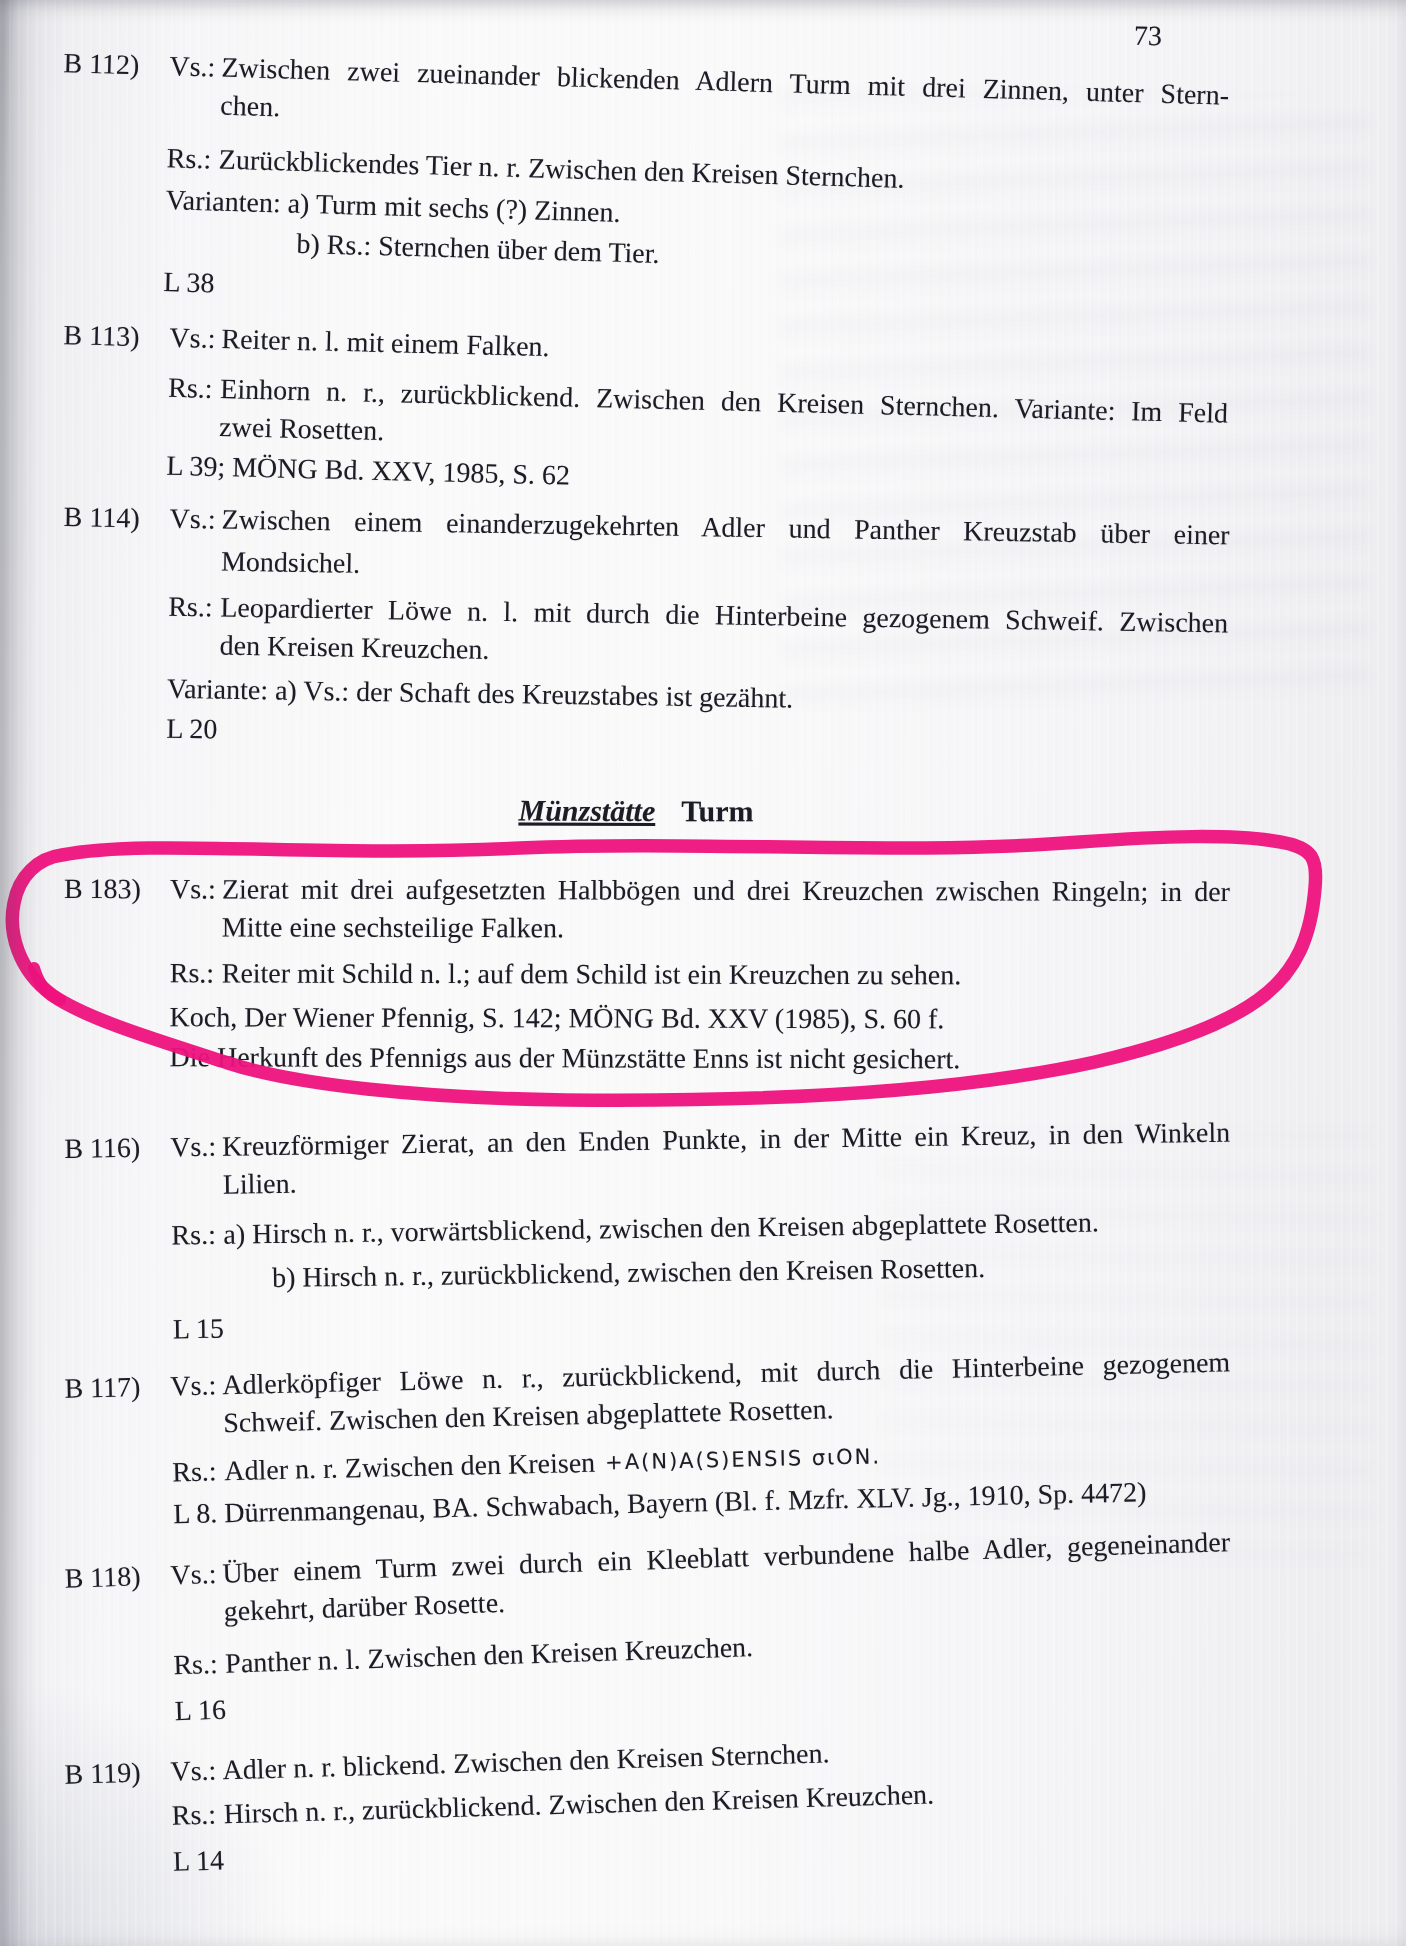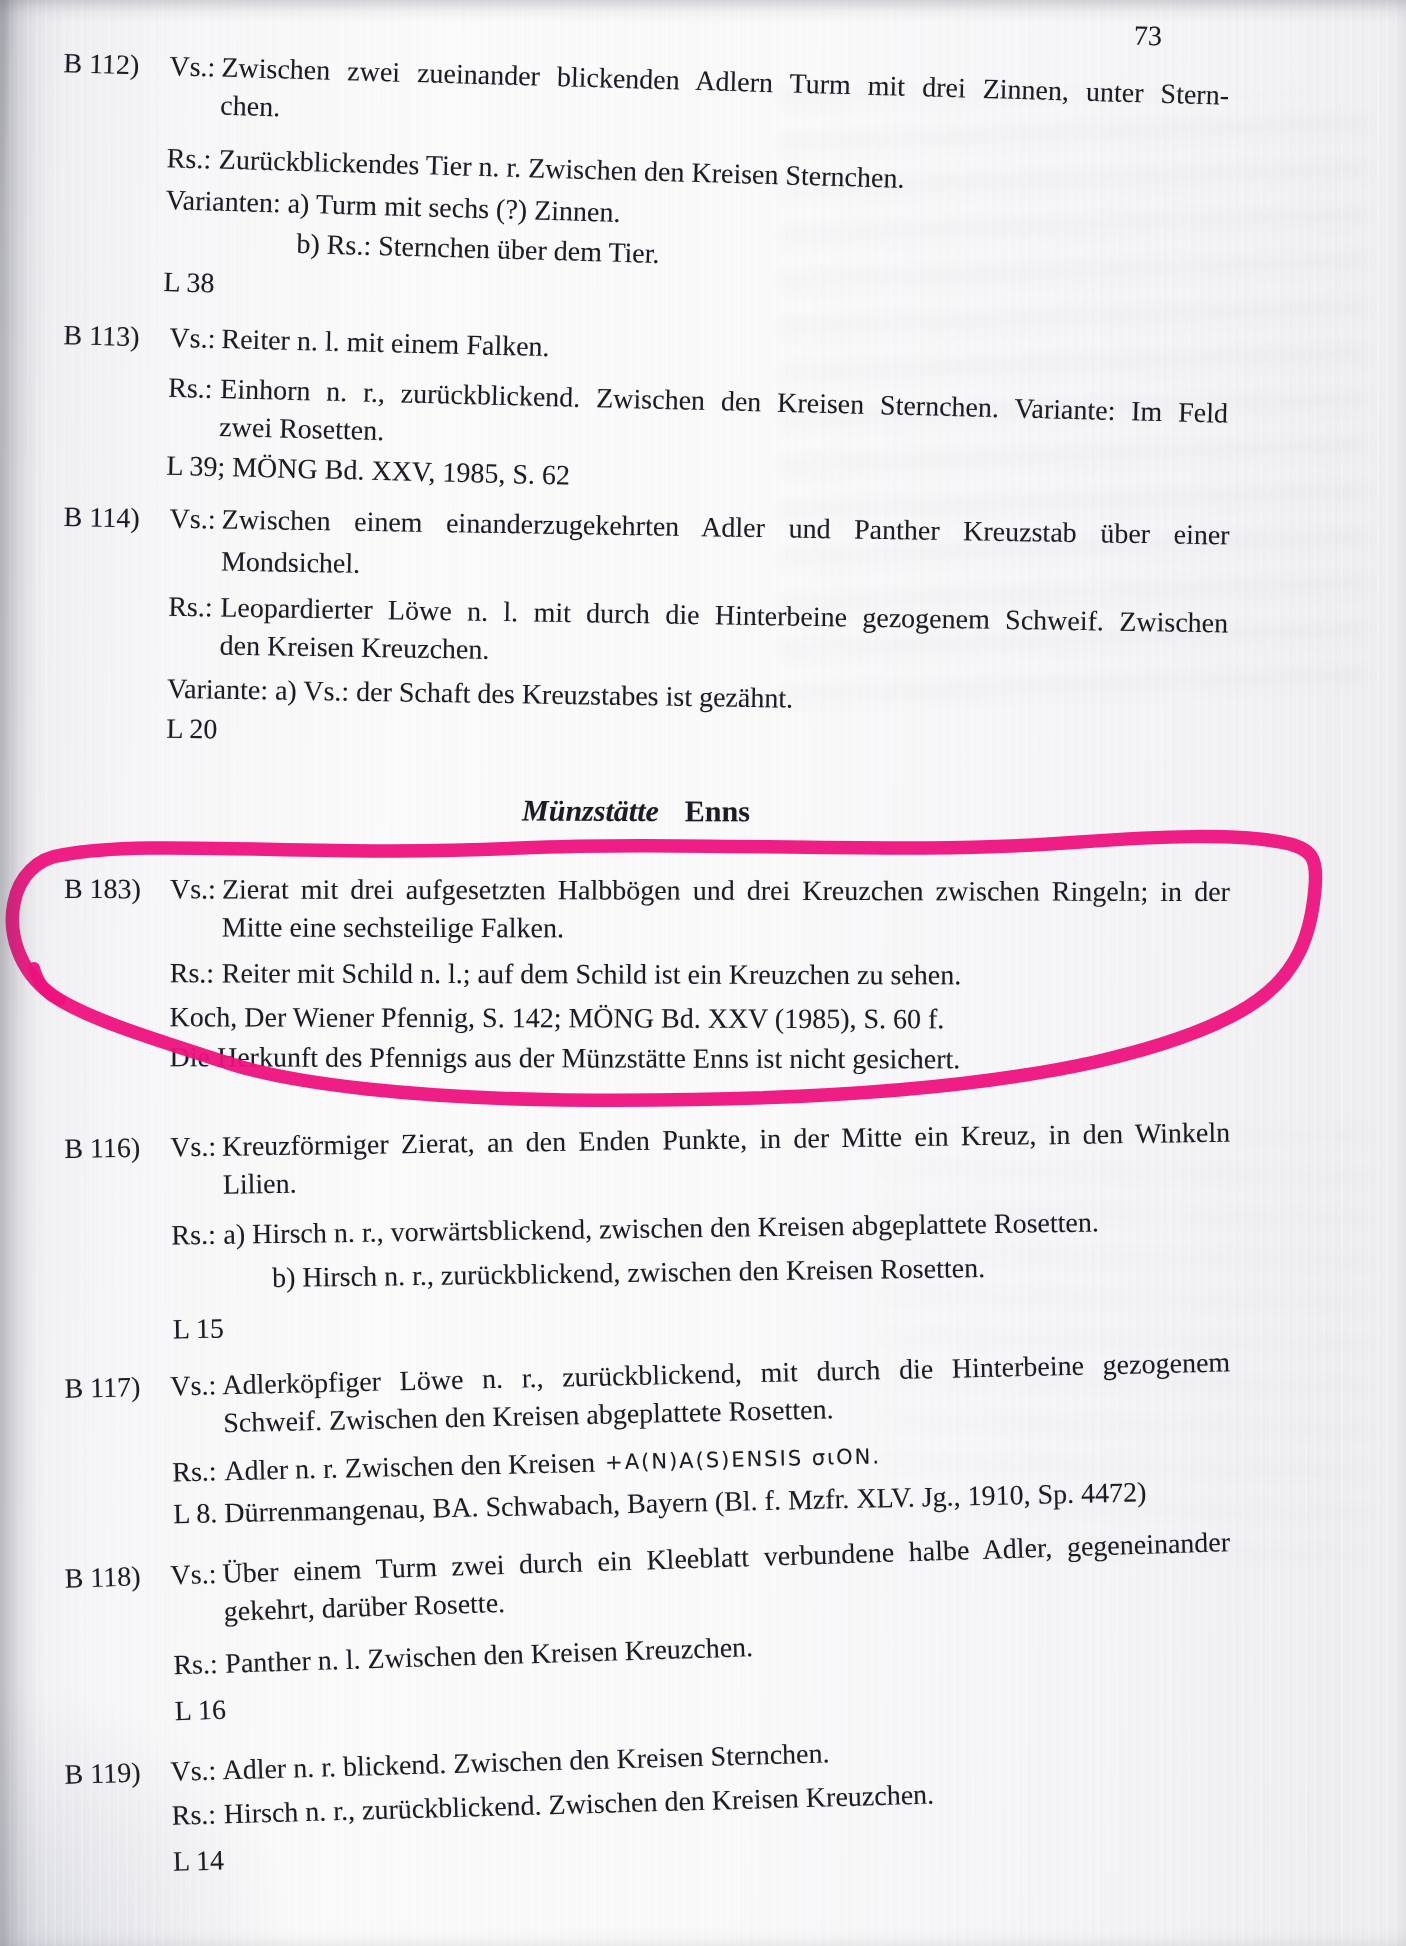--- a/index.html
+++ b/index.html
@@ -57,21 +57,21 @@
   .e4{top:1130px;transform:rotate(-0.8deg);}
   .e5{top:1370px;transform:rotate(-1.3deg);}
   .e6{top:1560px;transform:rotate(-1.8deg);}
   .e7{top:1756px;transform:rotate(-1.6deg);}
 
   .section-heading{
     position:absolute;top:794px;left:58px;width:1156px;z-index:3;
     text-align:center;font-size:30px;font-weight:bold;transform:rotate(0.2deg);
     text-shadow:0 0 1px rgba(28,28,40,0.3);
   }
-  .section-heading .hi{font-style:italic;margin-right:26px;}
+  .section-heading .hi{font-style:italic;margin-right:26px;text-decoration:underline;}
 
   .inscr{font-family:"DejaVu Sans",sans-serif;font-size:21px;letter-spacing:2px;
     font-weight:500;margin-left:10px;position:relative;top:-2px;}
 
   .annotation-svg{position:absolute;left:0;top:0;z-index:4;pointer-events:none;}
 </style>
 </head>
 <body>
 
 <div class="page">
@@ -109,21 +109,21 @@
       <div class="row just"><span class="lbl">Vs.:</span><span>Zwischen einem einanderzugekehrten Adler und Panther Kreuzstab über einer</span></div>
       <div class="row cont mt4"><span>Mondsichel.</span></div>
       <div class="row just mt8"><span class="lbl">Rs.:</span><span>Leopardierter Löwe n. l. mit durch die Hinterbeine gezogenem Schweif. Zwischen</span></div>
       <div class="row cont"><span>den Kreisen Kreuzchen.</span></div>
       <div class="row mt6"><span>Variante: a) Vs.: der Schaft des Kreuzstabes ist gezähnt.</span></div>
       <div class="row mt2"><span>L 20</span></div>
     </div>
   </section>
 
   <div class="section-heading">
-    <span class="hi">Münzstätte</span><span>Enns</span>
+    <span class="hi">Münzstätte</span><span>Turm</span>
   </div>
 
   <section class="entry e3">
     <div class="eid">B 183)</div>
     <div class="rows">
       <div class="row just"><span class="lbl">Vs.:</span><span>Zierat mit drei aufgesetzten Halbbögen und drei Kreuzchen zwischen Ringeln; in der</span></div>
       <div class="row cont"><span>Mitte eine sechsteilige Falken.</span></div>
       <div class="row mt8"><span class="lbl">Rs.:</span><span>Reiter mit Schild n. l.; auf dem Schild ist ein Kreuzchen zu sehen.</span></div>
       <div class="row mt6"><span>Koch, Der Wiener Pfennig, S. 142; MÖNG Bd. XXV (1985), S. 60 f.</span></div>
       <div class="row mt2"><span>Die Herkunft des Pfennigs aus der Münzstätte Enns ist nicht gesichert.</span></div>

